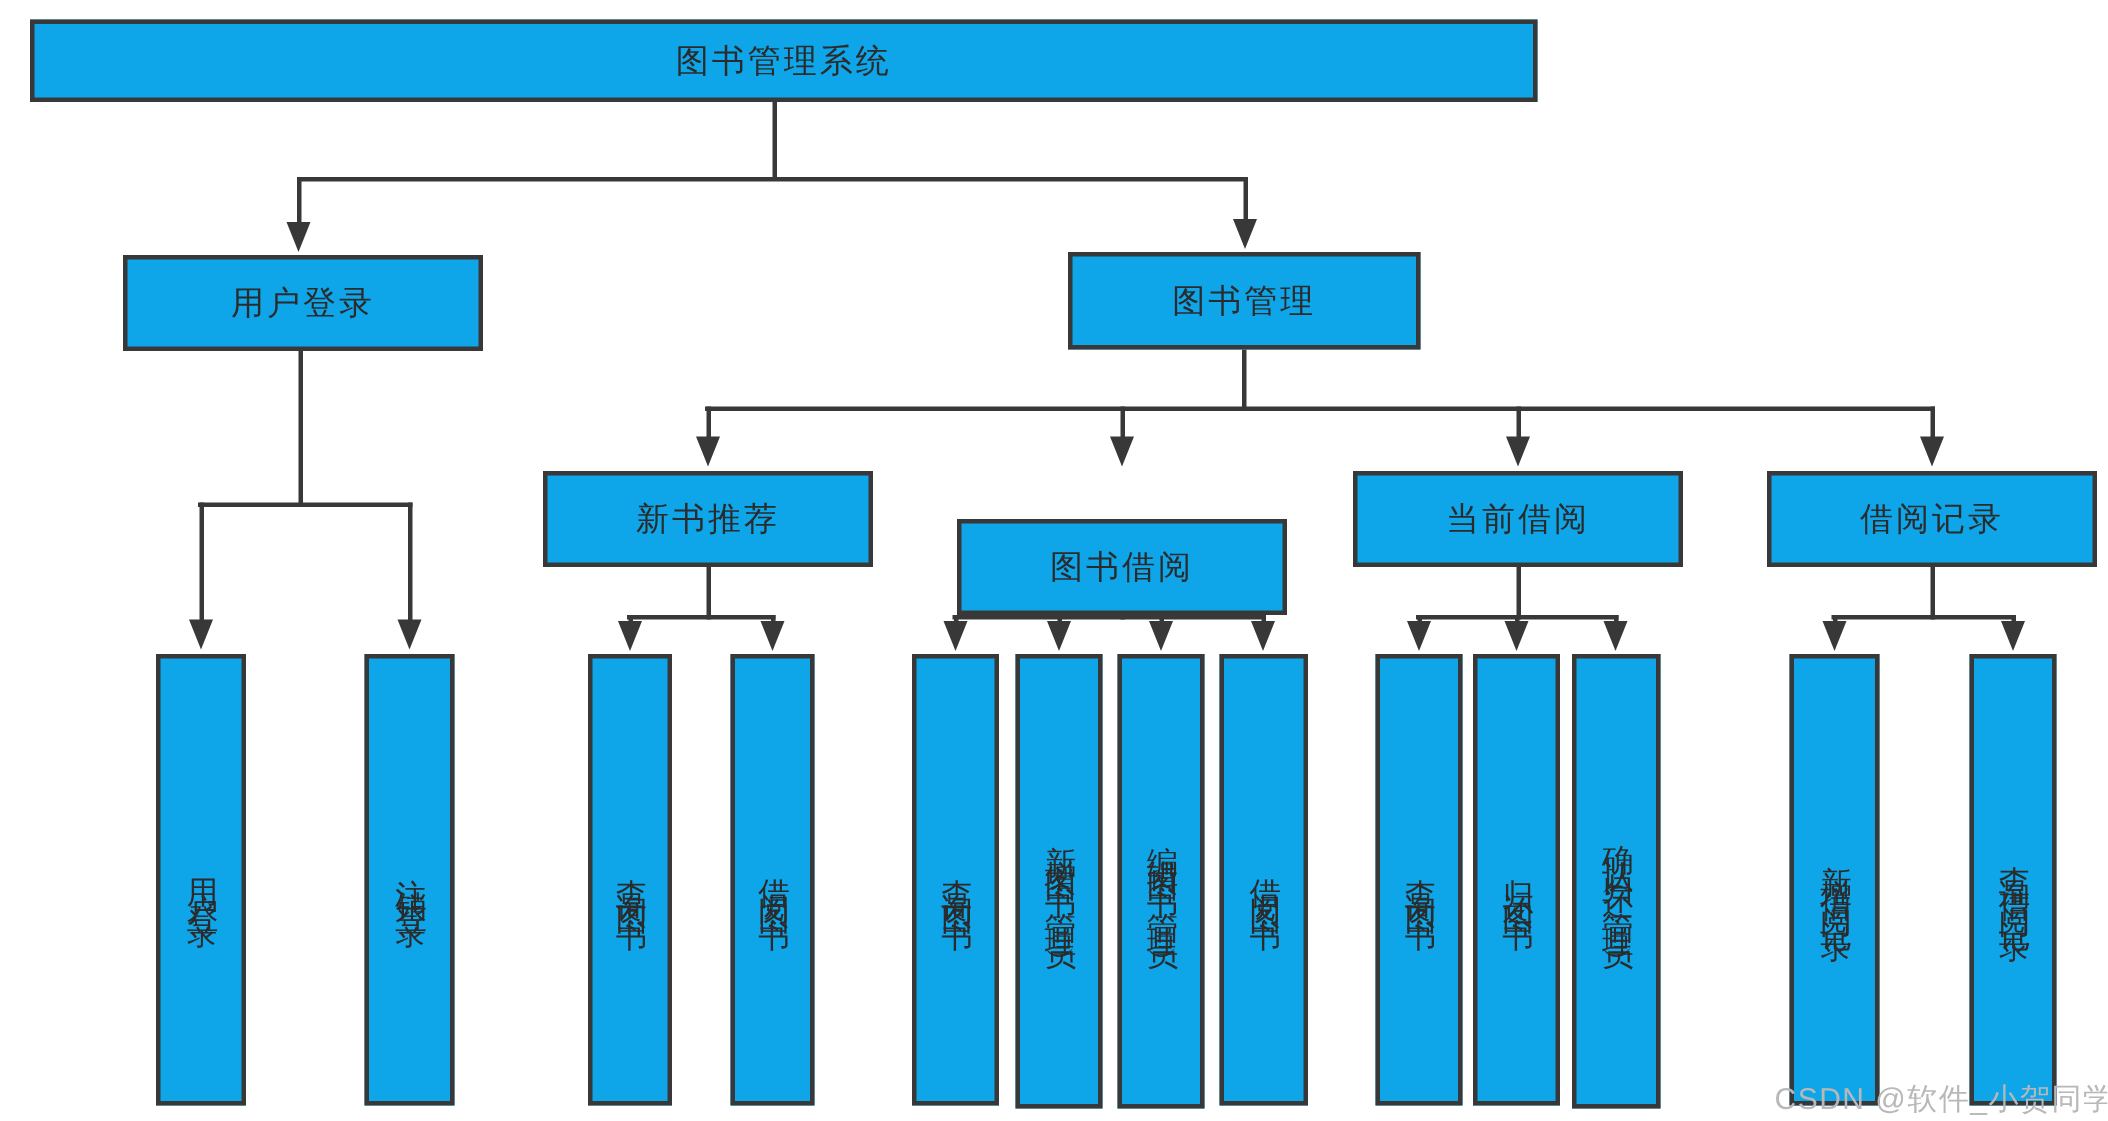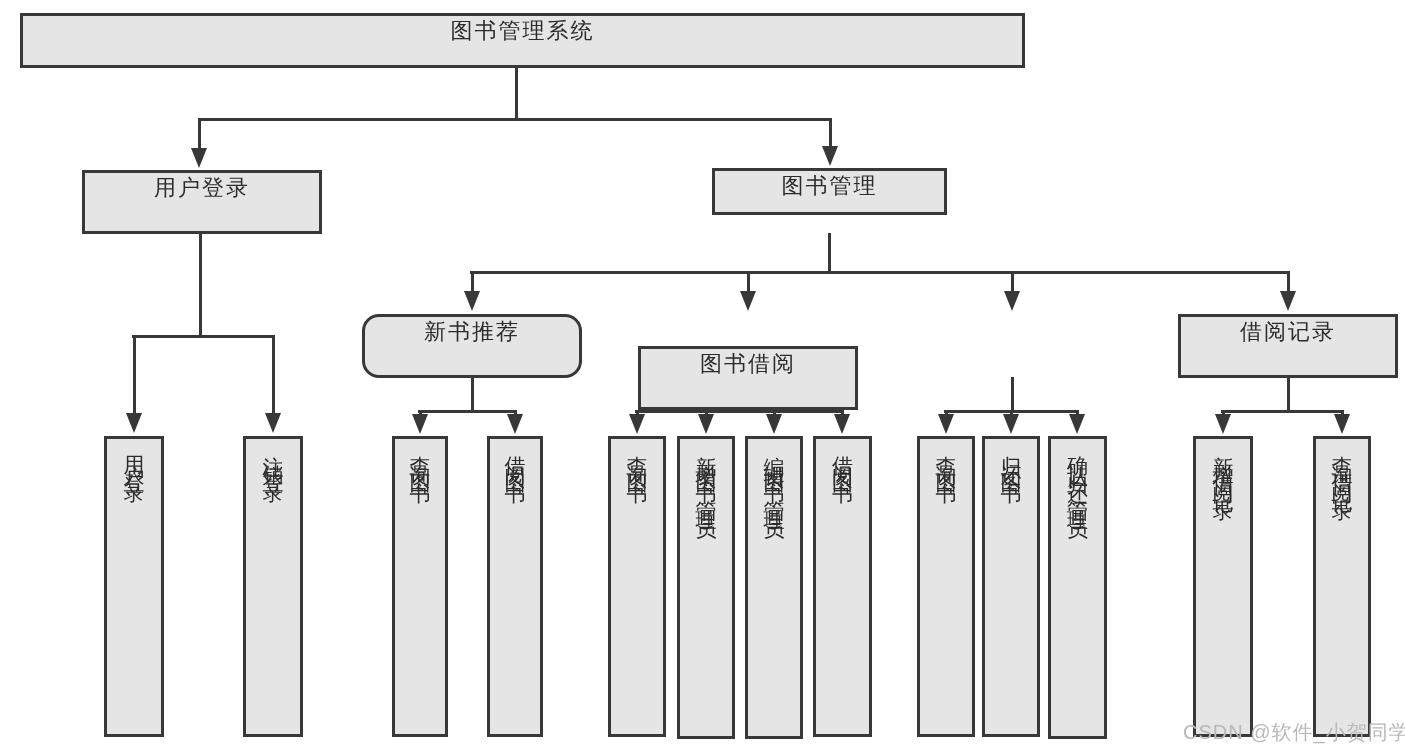--- a/index.html
+++ b/index.html
@@ -5,24 +5,24 @@
   html,body{margin:0;padding:0;background:#ffffff;}
   .canvas{
     position:relative;
     width:1405px;height:747px;
     background:#ffffff;
     font-family:"Liberation Sans", sans-serif;
     overflow:hidden;
   }
   .node{
     position:absolute;
-    background:#e5e5e5;
+    background:#0ea5e9;
     border:3px solid #383838;
     box-sizing:border-box;
-    display:flex;align-items:flex-start;justify-content:center;
+    display:flex;align-items:center;justify-content:center;
     z-index:2;
   }
   .node .lbl{
     color:#2b2b2b;
     white-space:nowrap;
   }
   .hnode .lbl{font-size:22px;letter-spacing:2px;}
   .vnode .lbl{
     writing-mode:vertical-rl;
     font-size:21px;
@@ -56,21 +56,21 @@
   <div class="vl" style="left:516px;top:68px;height:52px;"></div>
   <div class="hl" style="left:198px;top:118px;width:634px;"></div>
   <div class="vl" style="left:199px;top:118px;height:32px;"></div>
   <div class="ah" style="left:199px;top:148px;"></div>
   <div class="vl" style="left:830px;top:118px;height:30px;"></div>
   <div class="ah" style="left:830px;top:146px;"></div>
 
   <div class="node hnode" style="left:82px;top:170px;width:240px;height:64px;">
     <span class="lbl">用户登录</span>
   </div>
-  <div class="node hnode" style="left:712px;top:168px;width:235px;height:47px;">
+  <div class="node hnode" style="left:712px;top:168px;width:235px;height:65px;">
     <span class="lbl">图书管理</span>
   </div>
 
   <div class="vl" style="left:200px;top:233px;height:104px;"></div>
   <div class="hl" style="left:132px;top:335px;width:143px;"></div>
   <div class="vl" style="left:134px;top:335px;height:80px;"></div>
   <div class="ah" style="left:134px;top:413px;"></div>
   <div class="vl" style="left:273px;top:335px;height:80px;"></div>
   <div class="ah" style="left:273px;top:413px;"></div>
 
@@ -78,25 +78,28 @@
   <div class="hl" style="left:470px;top:271px;width:820px;"></div>
   <div class="vl" style="left:472px;top:271px;height:23px;"></div>
   <div class="ah" style="left:472px;top:291px;"></div>
   <div class="vl" style="left:748px;top:271px;height:23px;"></div>
   <div class="ah" style="left:748px;top:291px;"></div>
   <div class="vl" style="left:1012px;top:271px;height:23px;"></div>
   <div class="ah" style="left:1012px;top:291px;"></div>
   <div class="vl" style="left:1288px;top:271px;height:23px;"></div>
   <div class="ah" style="left:1288px;top:291px;"></div>
 
-  <div class="node hnode" style="left:362px;top:314px;width:220px;height:64px;border-radius:17px;">
+  <div class="node hnode" style="left:362px;top:314px;width:220px;height:64px;">
     <span class="lbl">新书推荐</span>
   </div>
   <div class="node hnode" style="left:638px;top:314px;width:220px;height:64px;margin-top:32px;">
     <span class="lbl">图书借阅</span>
+  </div>
+  <div class="node hnode" style="left:902px;top:314px;width:220px;height:64px;">
+    <span class="lbl">当前借阅</span>
   </div>
   <div class="node hnode" style="left:1178px;top:314px;width:220px;height:64px;">
     <span class="lbl">借阅记录</span>
   </div>
 
   <div class="vl" style="left:472px;top:377px;height:36px;"></div>
   <div class="hl" style="left:418px;top:410px;width:99px;"></div>
   <div class="vl" style="left:420px;top:410px;height:8px;"></div>
   <div class="ah" style="left:420px;top:414px;"></div>
   <div class="vl" style="left:515px;top:410px;height:8px;"></div>

